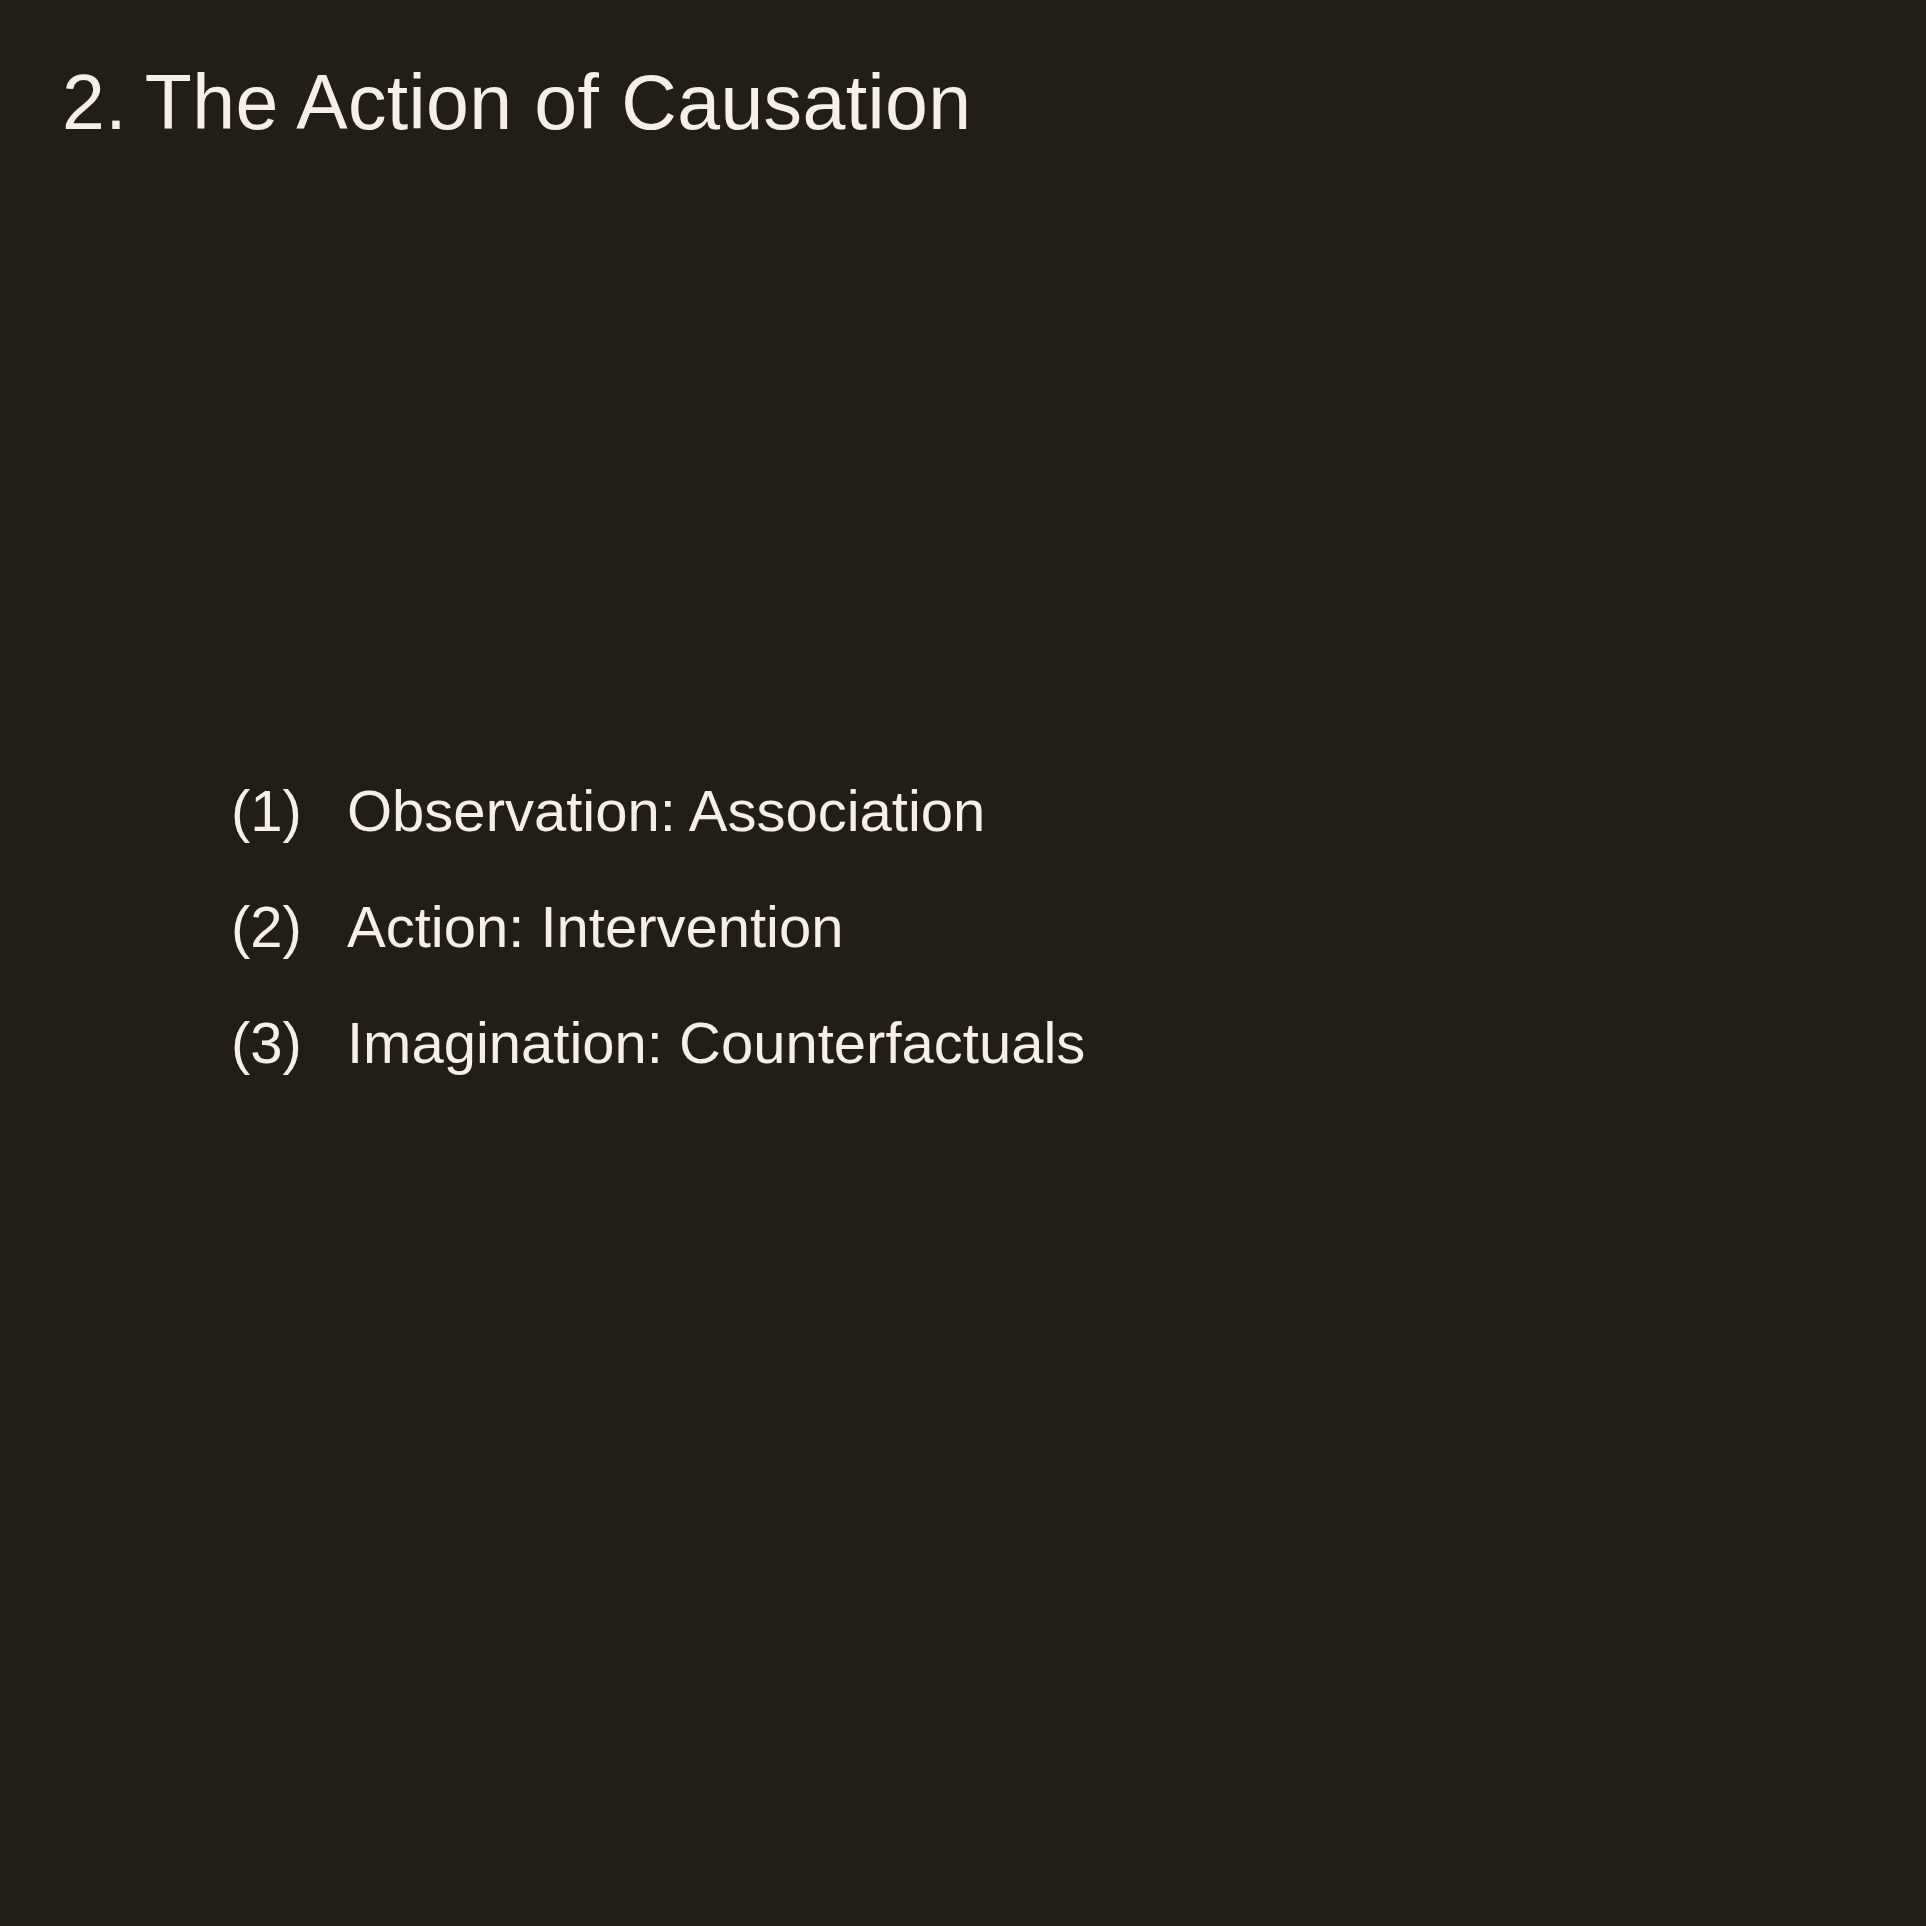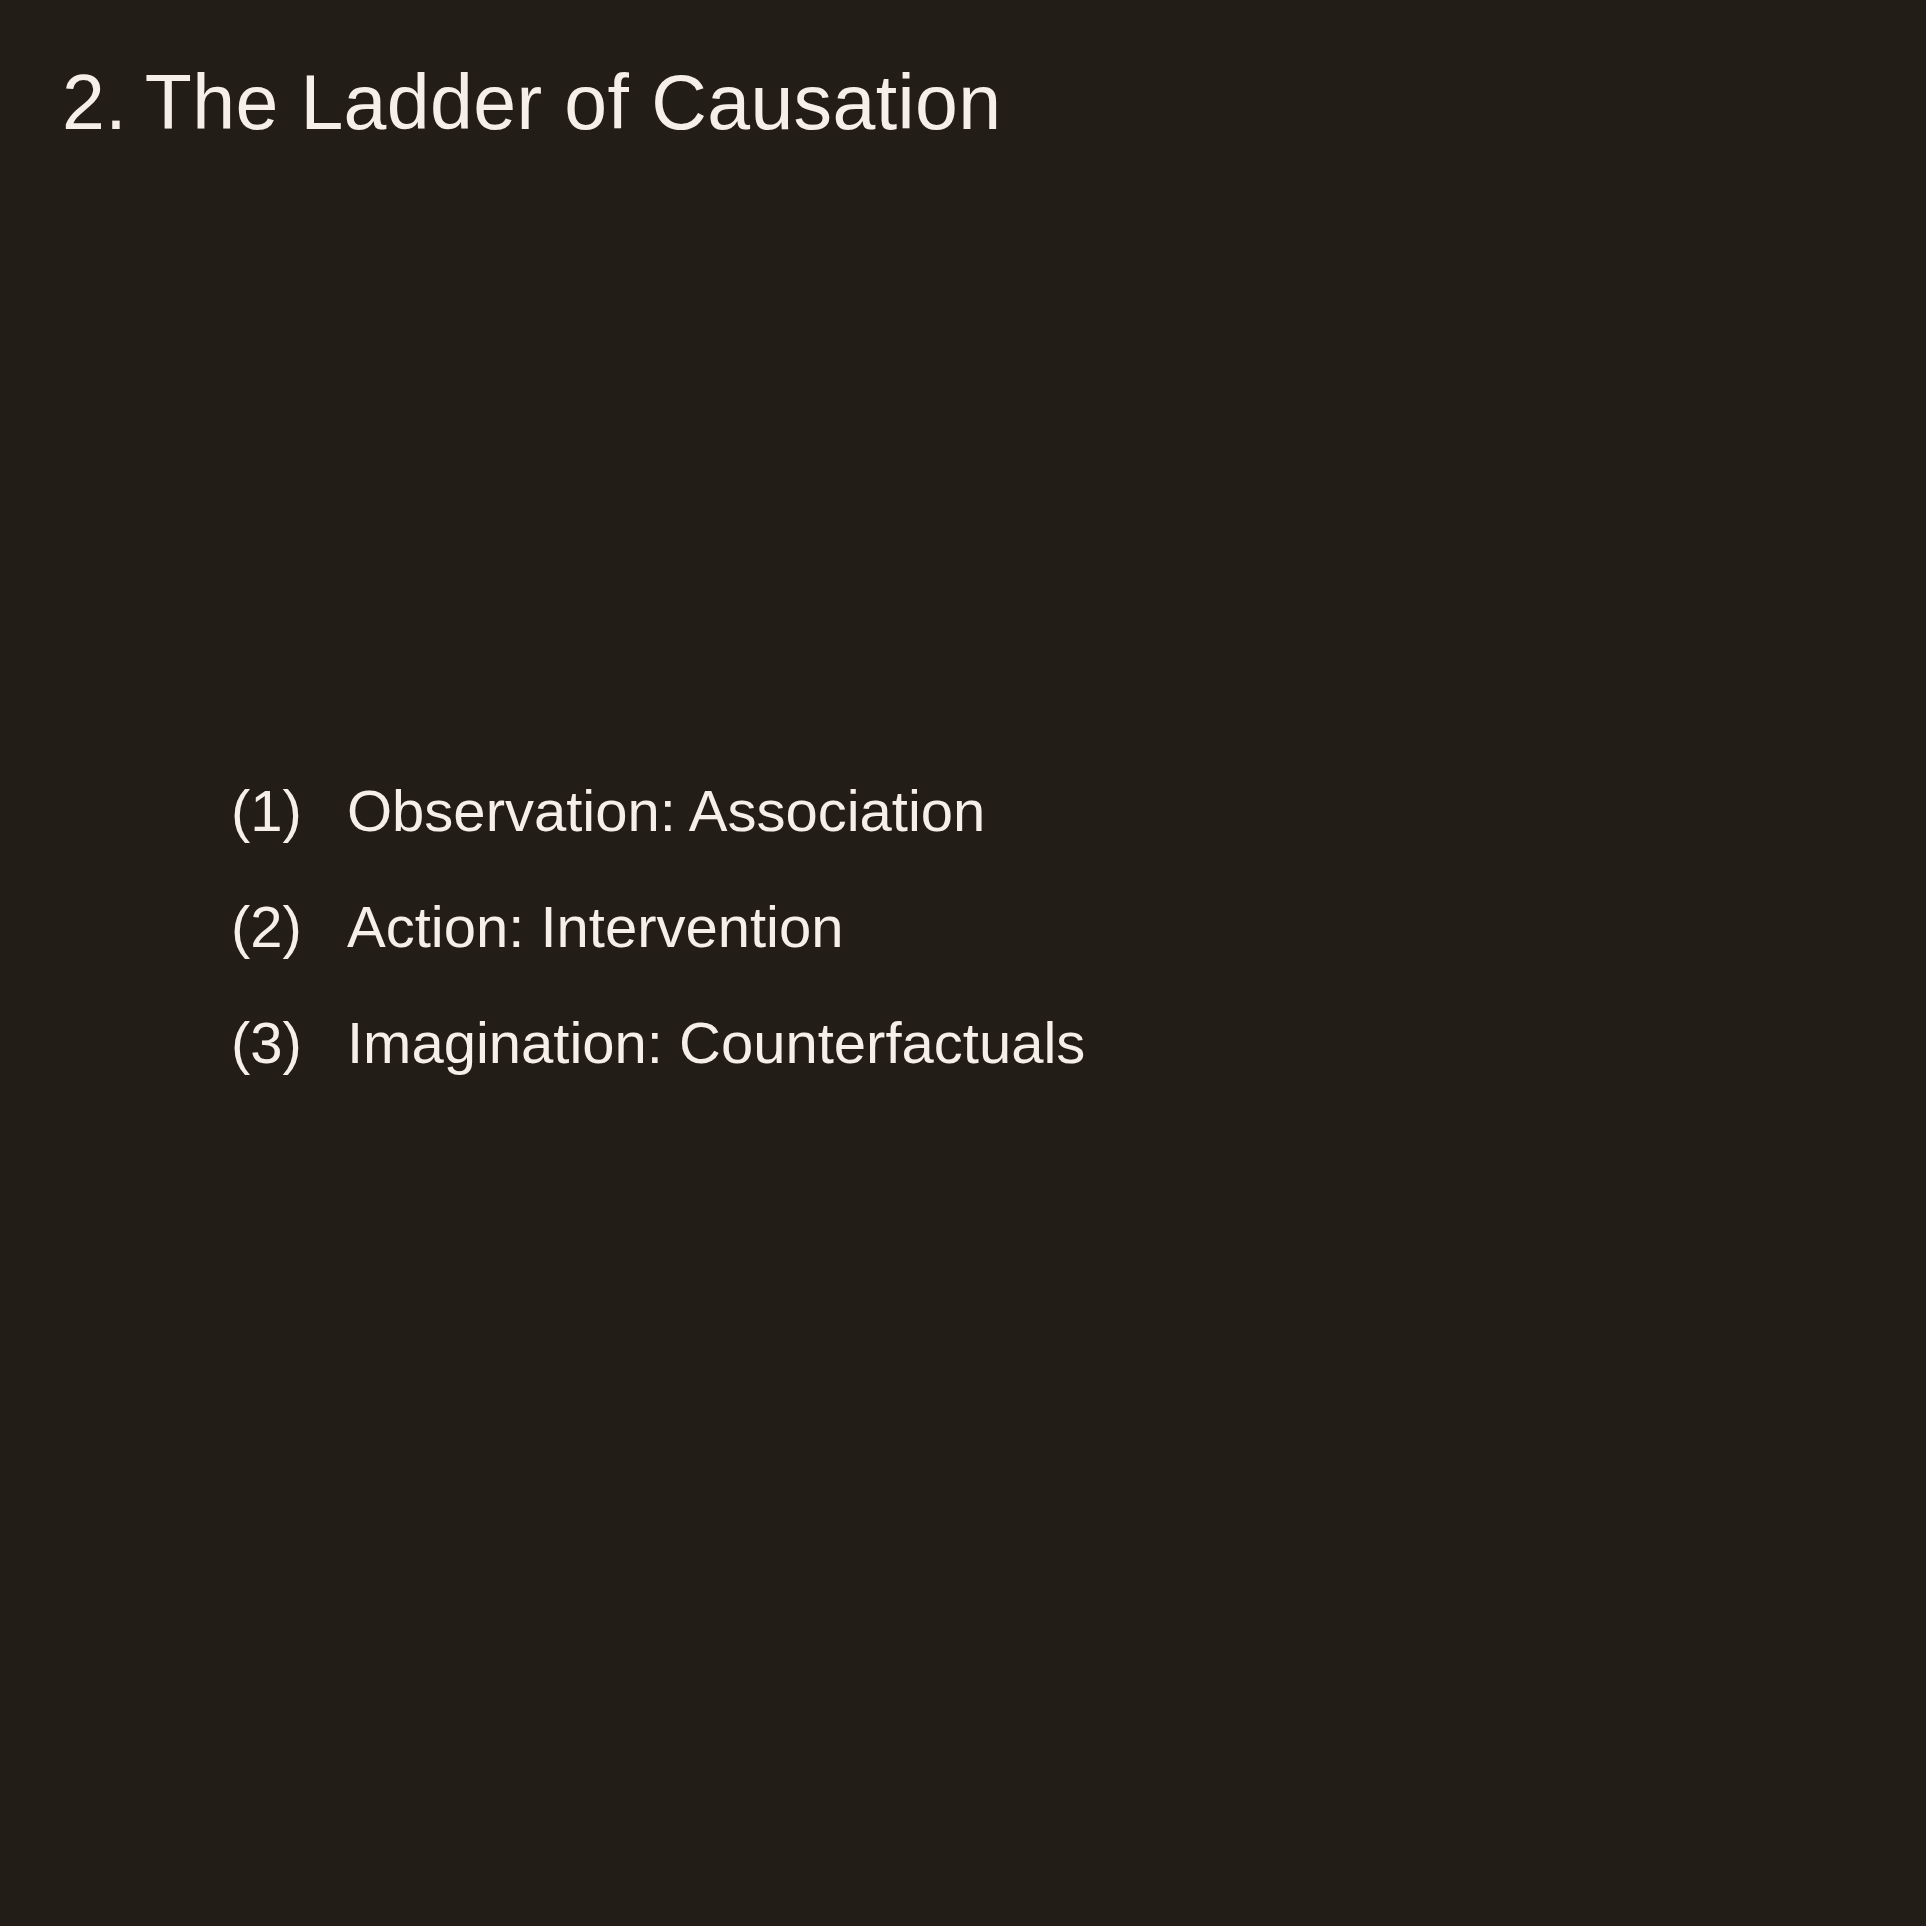--- a/index.html
+++ b/index.html
@@ -62,21 +62,21 @@
   .list-item .body {
     flex: 1 1 auto;
   }
 </style>
 </head>
 <body>
 
 <div class="slide">
 
   <div class="slide-title">
-    <span class="num">2.</span><span>The Ladder of Causation</span>
+    <span class="num">2.</span><span>The Action of Causation</span>
   </div>
 
   <div class="list">
     <div class="list-item">
       <span class="marker">(1)</span>
       <span class="body">Observation: Association</span>
     </div>
     <div class="list-item">
       <span class="marker">(2)</span>
       <span class="body">Action: Intervention</span>

